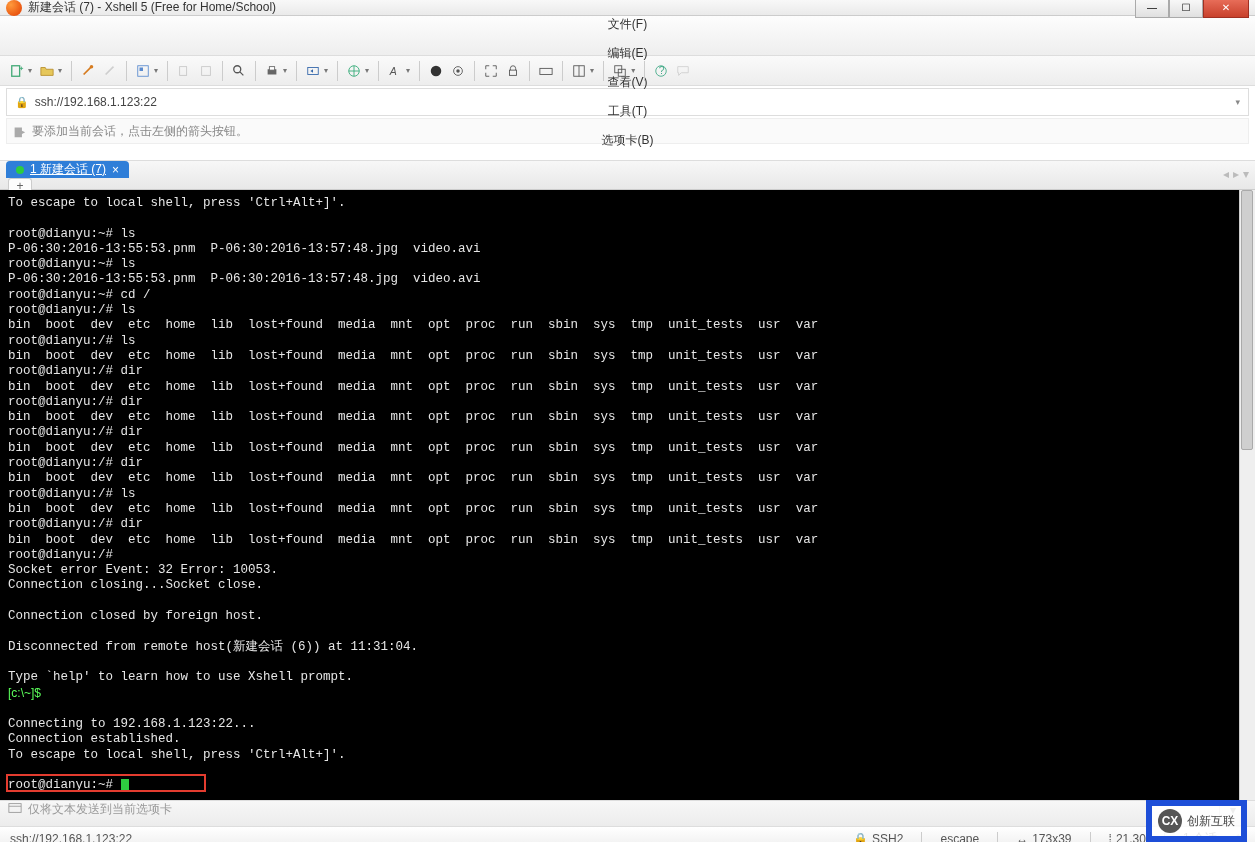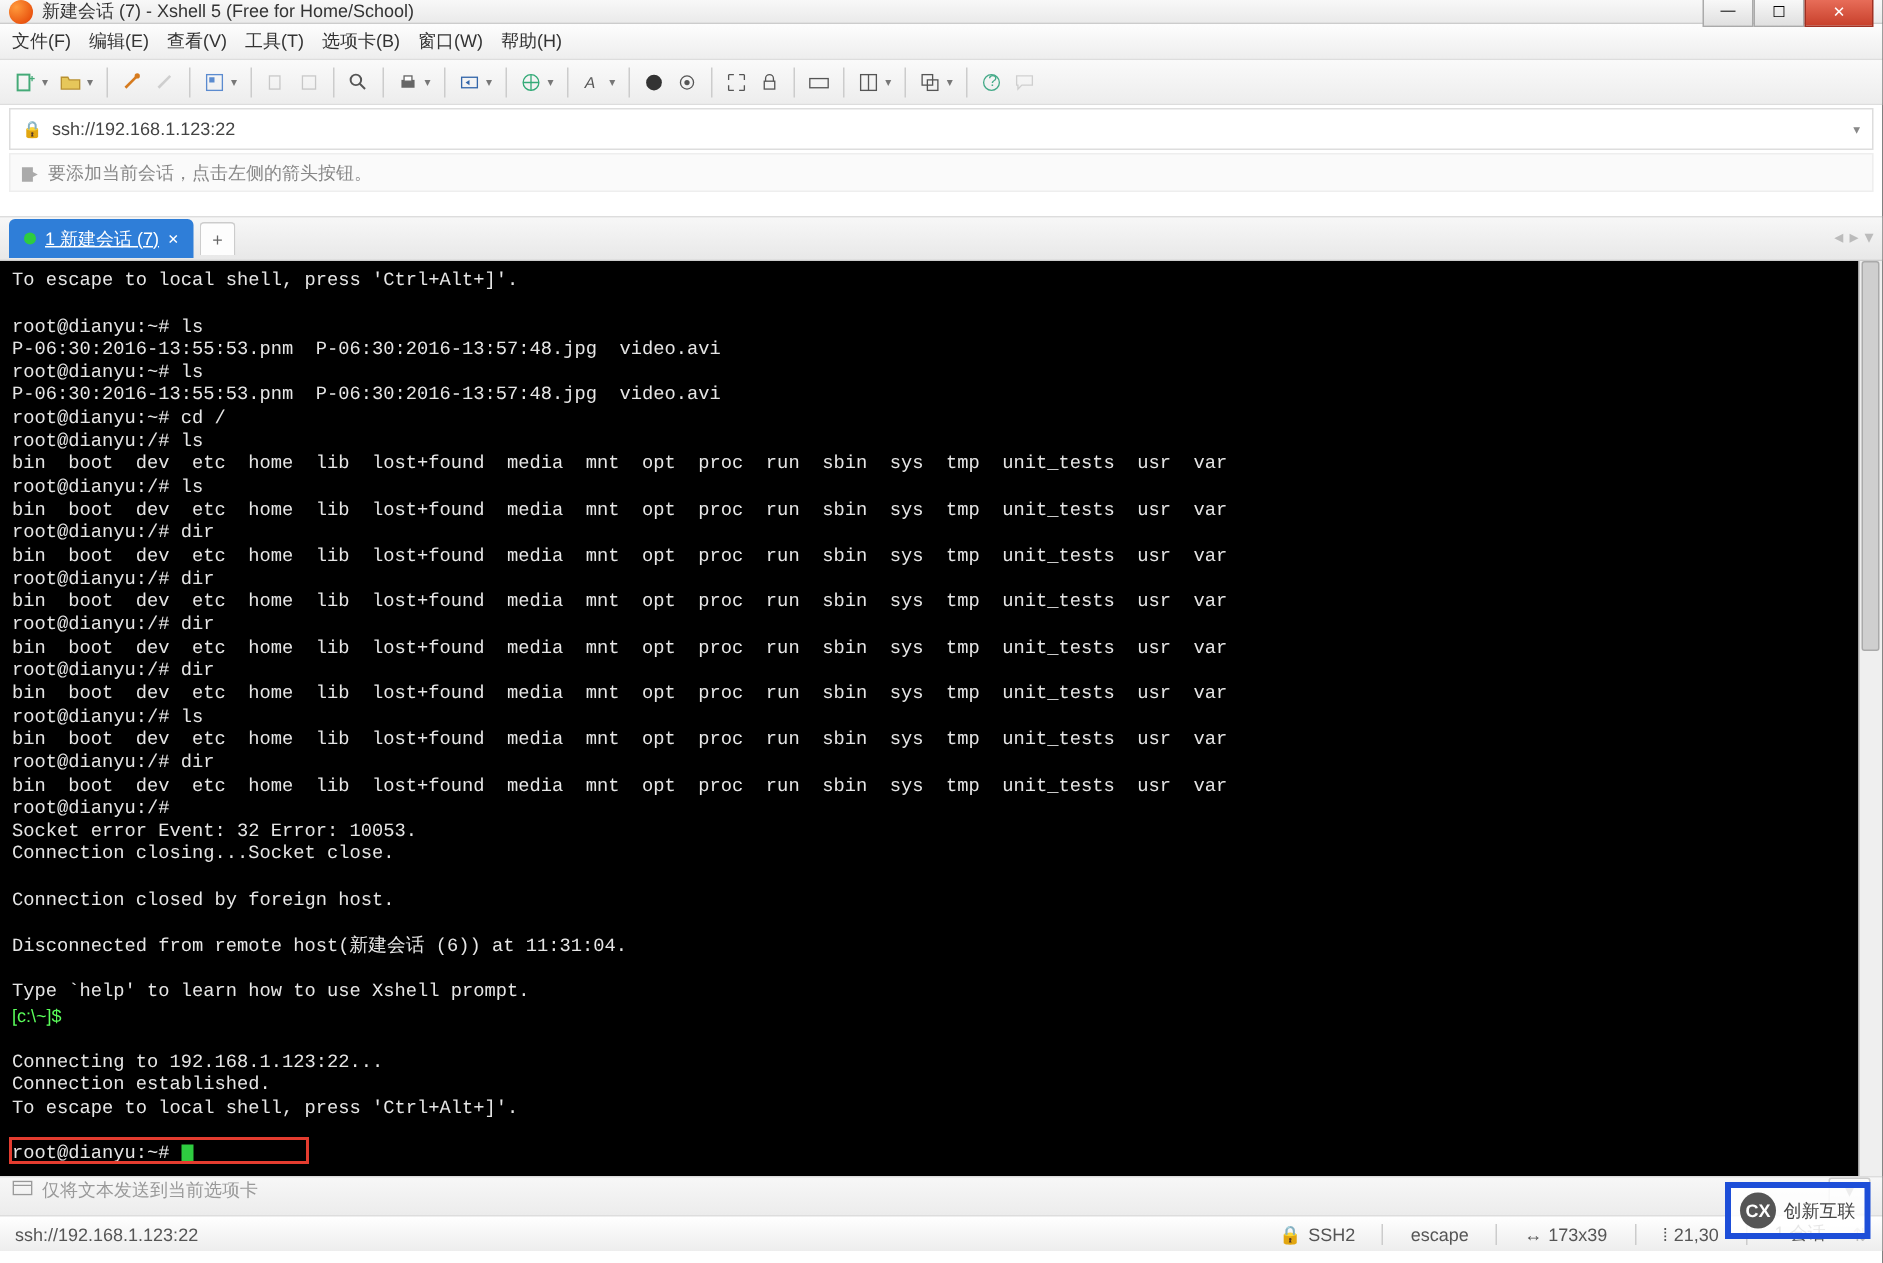--- a/index.html
+++ b/index.html
@@ -7,42 +7,42 @@
 
 
 .titlebar { height: 16px; background: linear-gradient(#f8f8f8,#eaeaea); border-bottom: 1px solid #ccc; display: flex; align-items: center; padding: 0 6px; }
 .titlebar .app-icon { width: 16px; height: 16px; border-radius: 50%; background: radial-gradient(circle at 30% 30%, #ff9a3c, #e23c00); margin-right: 6px; }
 .titlebar .title-text { color: #333; }
 .titlebar .win-controls { margin-left: auto; display: flex; gap: 0; }
 .win-btn { width: 34px; height: 20px; border: 1px solid #aaa; background: linear-gradient(#f9f9f9,#e0e0e0); display:flex;align-items:center;justify-content:center; font-size:10px; }
 .win-btn.close { background: linear-gradient(#e96f5b,#c8412c); color:#fff; border-color:#a03022; width:46px; }
 
 
-.menubar { height: 24px; background: linear-gradient(#fdfdfd,#eee); display:flex; align-items:center; padding: 0 8px; gap: 12px; border-bottom:1px solid #ddd; }
+.menubar { height: 40px; background: linear-gradient(#fdfdfd,#eee); display:flex; align-items:center; padding: 0 8px; gap: 12px; border-bottom:1px solid #ddd;flex-direction:column; }
 .menubar span { color:#333; white-space:nowrap; }
 
 
 .toolbar { height: 30px; background: linear-gradient(#fafafa,#ededed); border-bottom:1px solid #ddd; display:flex; align-items:center; padding: 0 8px; gap:4px; }
 .tb-icon { width:18px; height:18px; display:flex; align-items:center; justify-content:center; color:#555; border-radius:2px; }
 .tb-icon svg { width:14px; height:14px; }
 .tb-sep { width:1px; height:20px; background:#ccc; margin:0 3px; }
 .tb-drop { font-size:8px; color:#777; margin-left:-2px; margin-right:2px; }
 
 
 .addressbar { height: 28px; background:#fff; border:1px solid #ddd; margin:2px 6px 0 6px; display:flex; align-items:center; padding:0 8px; gap:6px; }
 .addressbar .lock { color:#888; font-size:11px; }
 .addressbar .addr-text { color:#444; flex:1; }
 .addressbar .addr-drop { color:#888; font-size:9px; }
 
 
 .hintbar { height:26px; margin:2px 6px 16px 6px; display:flex; align-items:center; padding:0 6px; gap:6px; color:#888; background:#fafafa; border:1px solid #eee;}
 .hintbar svg { width:13px; height:13px; fill:#888; }
 
 
-.tabstrip { height:30px; background:linear-gradient(#f7f7f7,#e8e8e8); border-top:1px solid #ddd; border-bottom:1px solid #ccc; display:flex; align-items:center; padding-left:6px; margin-top:4px; position:relative;}
+.tabstrip { height:30px; background:linear-gradient(#f7f7f7,#e8e8e8); border-top:1px solid #ddd; border-bottom:1px solid #ccc; display:flex; align-items:flex-start; padding-left:6px; margin-top:4px; position:relative;flex-direction:column;}
 .tab { height:26px; background:#2f7ed8; color:#fff; border-radius:4px 4px 0 0; display:flex; align-items:center; padding:0 10px; gap:6px; margin-right:2px; }
 .tab .dot { width:8px;height:8px;border-radius:50%;background:#2ecc40; }
 .tab .tab-text { text-decoration:underline; }
 .tab .tab-close { font-size:12px; cursor:pointer; }
 .tab-add { width:24px; height:22px; background:#fdfdfd; border:1px solid #ccc; border-bottom:none; border-radius:3px 3px 0 0; display:flex;align-items:center;justify-content:center;color:#666; margin-left:2px; }
 .tabstrip .nav-arrows { position:absolute; right:6px; top:6px; color:#bbb; font-size:10px; display:flex; gap:4px;}
 
 
 .terminal-wrap { position:relative; height: 610px; background:#000; margin: 0; }
 .terminal { font-family: Consolas, "Courier New", monospace; font-size: 12.5px; line-height: 15.3px; color:#e6e6e6; padding:6px 8px; white-space:pre; }
@@ -57,21 +57,21 @@
 .sendbar .send-ico { width:14px;height:14px; display:inline-block; }
 .sendbar .to-btn { margin-left:auto; padding:1px 10px; background:linear-gradient(#fdfdfd,#e8e8e8); border:1px solid #ccc; border-radius:2px; color:#888; }
 
 
 .statusbar { height:24px; background:linear-gradient(#fff,#ededed); border-top:1px solid #ddd; display:flex; align-items:center; padding:0 10px; color:#555; gap:18px; }
 .statusbar .status-left { flex:1; }
 .statusbar .sb-item { display:flex; align-items:center; gap:4px; white-space:nowrap; }
 .statusbar .sep { width:1px; height:14px; background:#ccc; }
 
 
-.watermark { position:absolute; right:8px; bottom:16px; font-size:13px; color:#444; display:flex; align-items:center; gap:5px; background:rgba(255,255,255,0.85); padding:3px 6px; border:4px solid #1d4ed8;}
+.watermark { position:absolute; right:8px; bottom:0px; font-size:13px; color:#444; display:flex; align-items:center; gap:5px; background:rgba(255,255,255,0.85); padding:3px 6px; border:6px solid #1d4ed8;}
 .watermark .wm-ico { width:24px;height:24px;border-radius:50%;background:#555;color:#fff;display:flex;align-items:center;justify-content:center;font-weight:bold;font-size:12px; }
 </style>
 </head>
 <body>
 
 <div class="titlebar">
   <div class="app-icon"></div>
   <div class="title-text">新建会话 (7) - Xshell 5 (Free for Home/School)</div>
   <div class="win-controls">
     <div class="win-btn">—</div>

